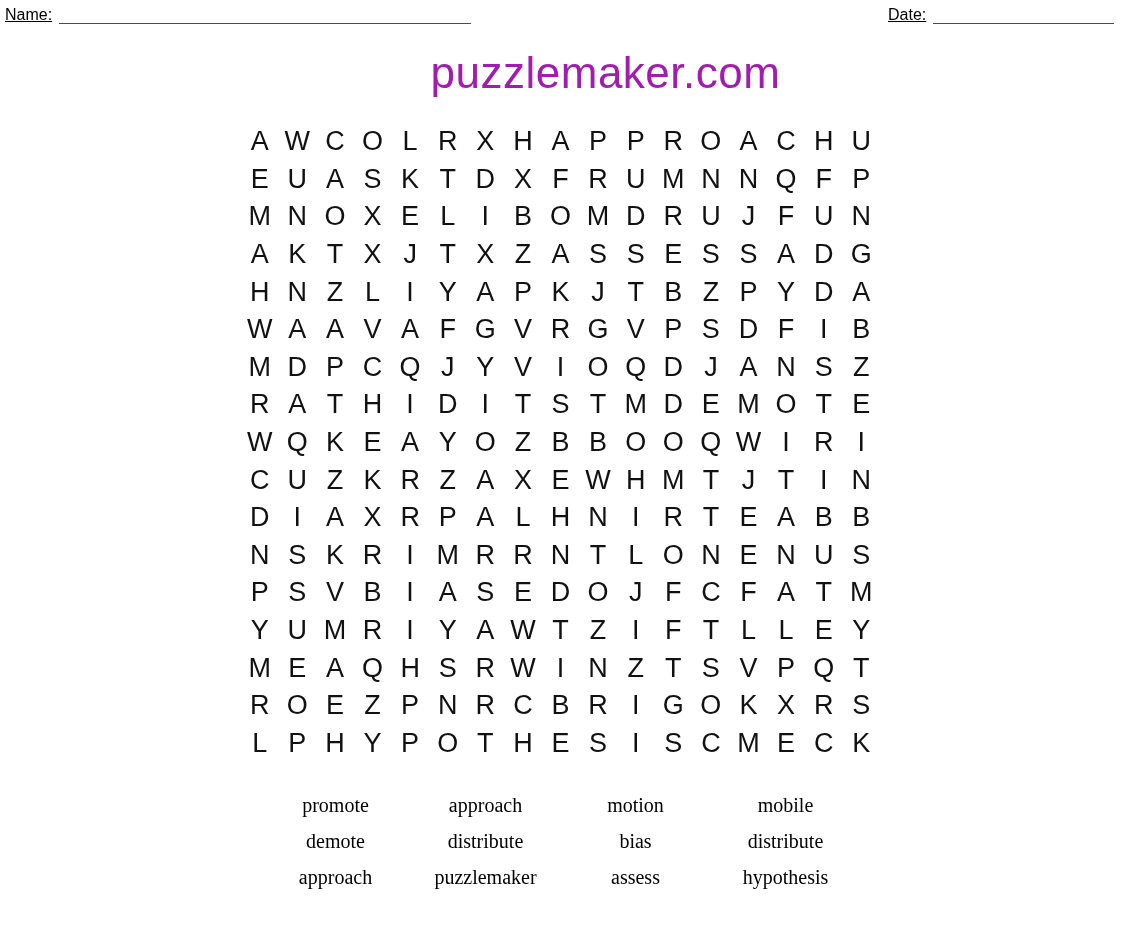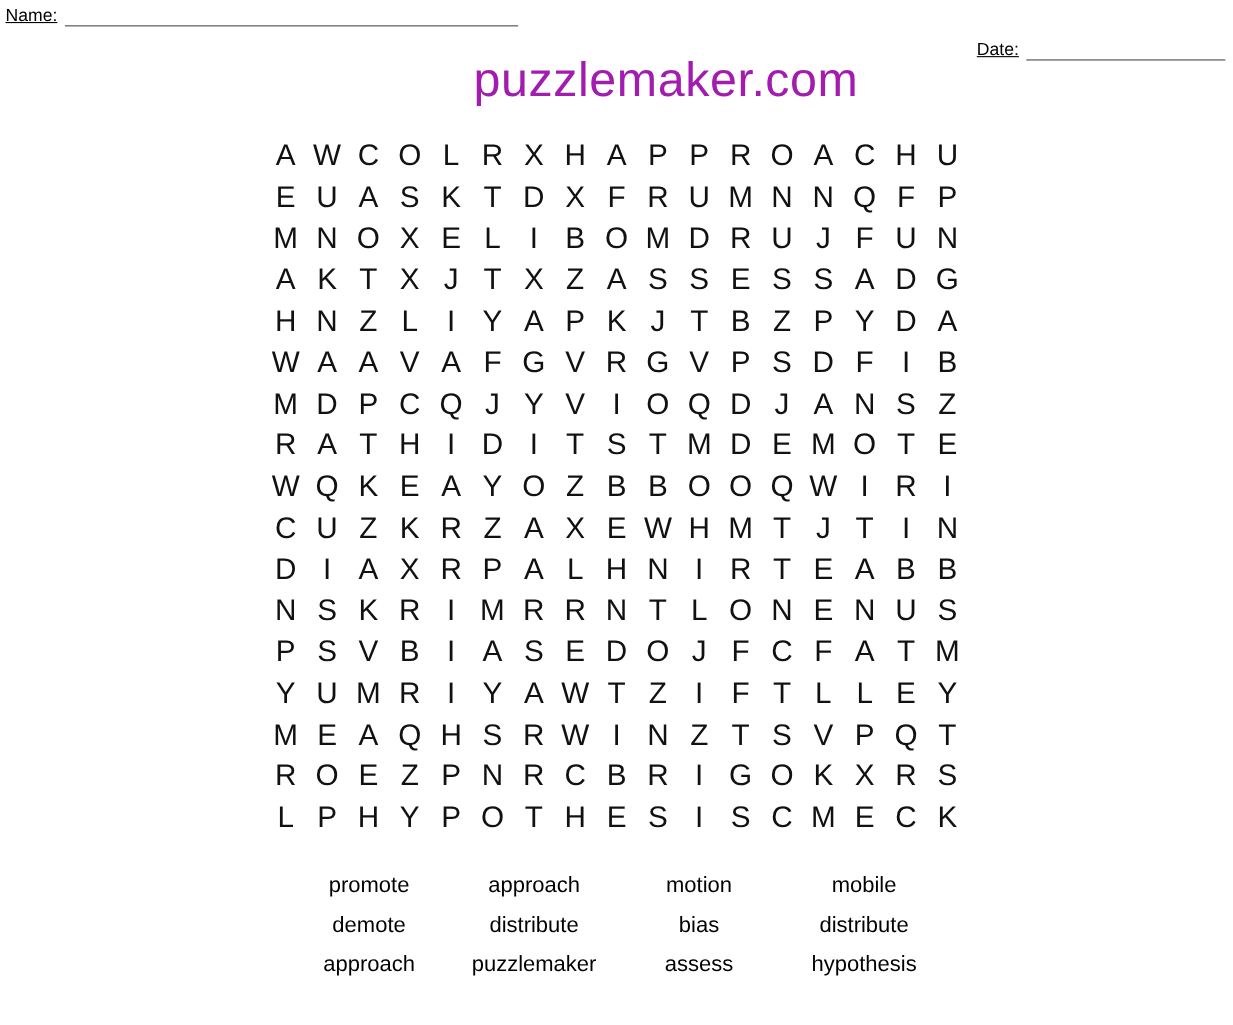--- a/index.html
+++ b/index.html
@@ -24,21 +24,21 @@
     line-height: 18px;
     text-decoration: underline;
   }
   .fill-line {
     border-bottom: 1.5px solid #4a4a4a;
     height: 16px;
     margin-left: 7px;
   }
   #name-field { left: 5px; }
   #name-field .fill-line { width: 412px; }
-  #date-field { left: 888px; margin-top: 31px; }
+  #date-field { left: 888px; }
   #date-field .fill-line { width: 181px; }
 
   .page-title {
     position: absolute;
     top: 48px;
     left: 0;
     width: 100%;
     text-align: center;
     font-size: 44px;
     font-weight: 400;
@@ -66,20 +66,21 @@
   }
 
   .word-list {
     position: absolute;
     top: 787px;
     left: 50%;
     transform: translateX(-50%);
     display: grid;
     grid-template-columns: repeat(4, 150px);
     grid-auto-rows: 36.3px;
+    font-family: Liberation Serif, serif;
   }
   .word-list .word {
     display: flex;
     align-items: center;
     justify-content: center;
     font-size: 20px;
     color: #000000;
   }
 </style>
 </head>

